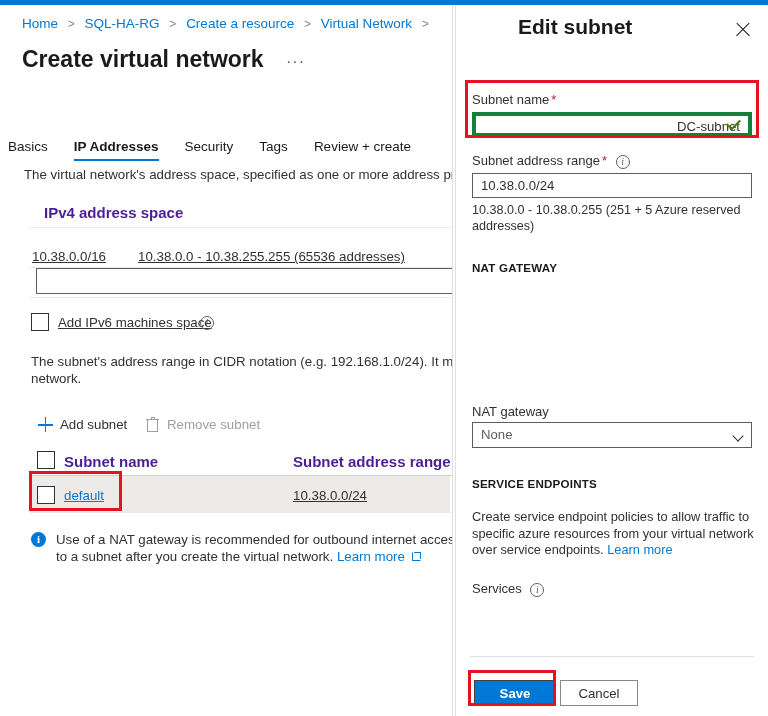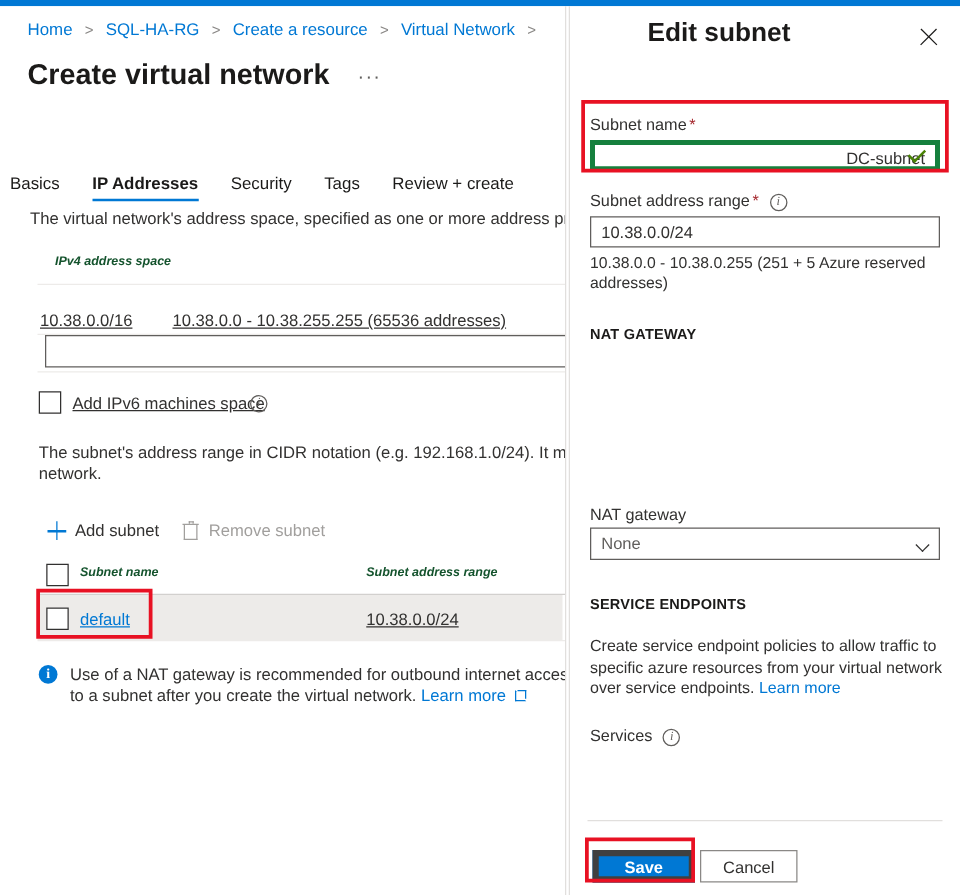--- a/index.html
+++ b/index.html
@@ -52,21 +52,21 @@
     content: ""; position: absolute; left: 0; right: 0; bottom: 0;
     height: 2px; background: #0078d4;
   }
 
   .desc {
     position: absolute; font-size: 13.3px; color: #323130; line-height: 17px;
     white-space: nowrap;
   }
 
   .grid-head {
-    position: absolute; font-size: 10px; font-weight: bold; color: #14532d; font-style: italic;
+    position: absolute; font-size: 15px; font-weight: bold; color: #4c1d95;
   }
   .hline { position: absolute; height: 1px; background: #edebe9; }
   .hline.dark { background: #d2d0ce; }
 
   .cellv { position: absolute; font-size: 13.3px; color: #323130; white-space: nowrap; text-decoration: underline; }
 
   .textbox-blank {
     position: absolute; border: 1px solid #605e5c; background: #fff; height: 26px;
   }
 
@@ -192,21 +192,21 @@
   }
 
   .footer-line {
     position: absolute; left: 14px; top: 651px; width: 284px; height: 1px;
     background: #e1dfdd;
   }
   .btn {
     position: absolute; height: 26px; font-size: 13.2px; cursor: pointer;
     display: flex; align-items: center; justify-content: center;
   }
-  .btn.primary { background: #0078d4; color:#fff; border:5px solid #404040; font-weight: bold; }
+  .btn.primary { background: #0078d4; color:#fff; border:1px solid #404040; font-weight: bold; }
   .btn.secondary { background: #fff; color:#323130; border:1px solid #8a8886; }
 
   
   .redbox {
     position: absolute; border: 3px solid #e81123; pointer-events: none;
   }
 </style>
 </head>
 <body>
 

